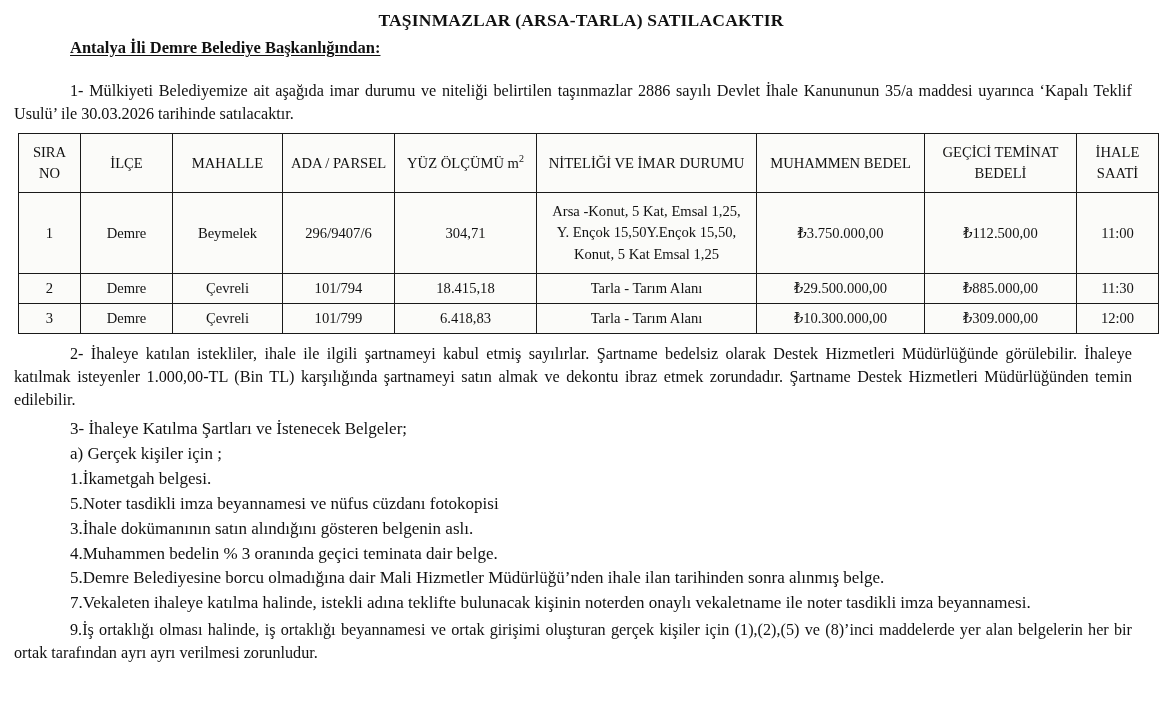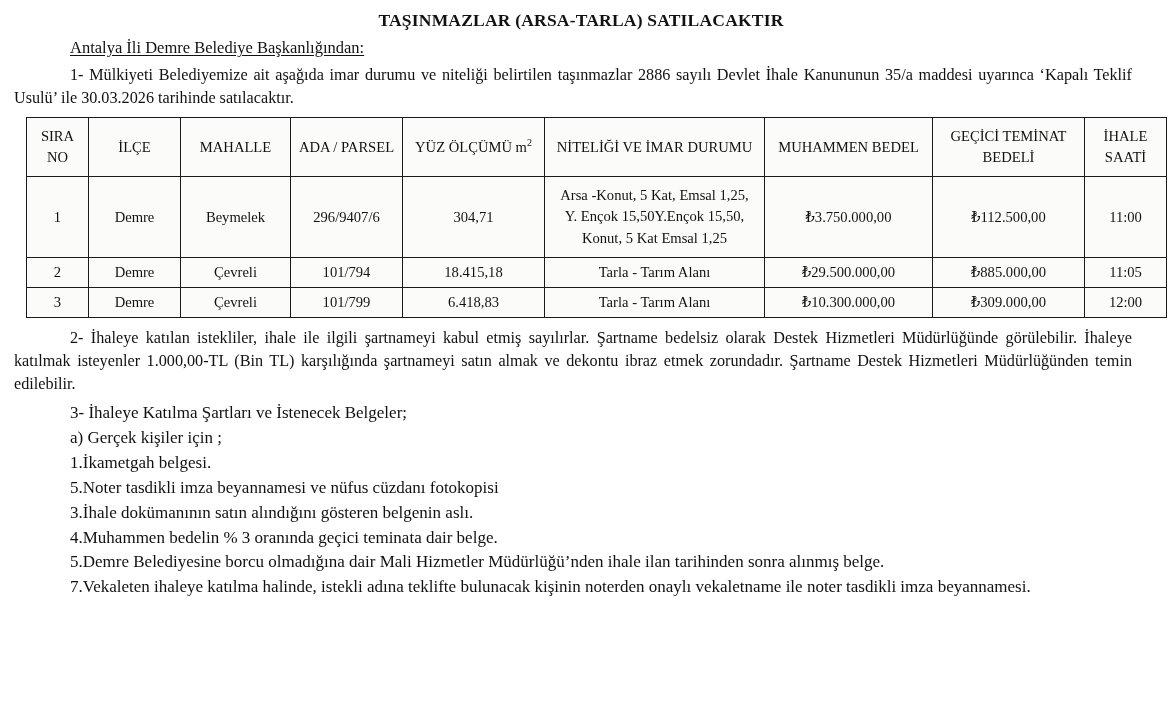--- a/index.html
+++ b/index.html
@@ -27,25 +27,25 @@
     text-align: center;
     font-weight: bold;
     font-size: 17.5px;
     letter-spacing: 0.2px;
     margin: 4px 0 6px 0;
     line-height: 1.2;
   }
 
   
   .authority {
-    font-weight: normal;
+    font-weight: bold;
     font-size: 16.5px;
     text-decoration: underline;
     text-underline-offset: 2px;
-    margin: 0 0 4px 56px;
+    margin: 0 0 20px 56px;
     line-height: 1.3;
     display: inline-block;
   }
   .authority-wrap { margin: 0 0 2px 0; }
 
   
   p.body-par {
     font-size: 16.2px;
     line-height: 1.42;
     text-align: justify;
@@ -58,21 +58,21 @@
     line-height: 1.46;
     margin: 0;
     text-indent: 56px;
     text-align: left;
   }
 
   
   table.listing {
     border-collapse: collapse;
     width: 1140px;
-    margin: 7px 0 9px 12px;
+    margin: 7px 0 9px 4px;
     table-layout: fixed;
     background: #be185d;
   }
   table.listing td, table.listing th {
     border: 1.6px solid #1a1a1a;
     font-size: 14.6px;
     font-weight: normal;
     text-align: center;
     vertical-align: middle;
     padding: 2px 3px;
@@ -189,21 +189,21 @@
         <td>2</td>
         <td>Demre</td>
         <td>Çevreli</td>
         <td>101/794</td>
         <td>18.415,18</td>
         <td class="cell-lines">
           <span>Tarla - Tarım Alanı</span>
         </td>
         <td>₺29.500.000,00</td>
         <td>₺885.000,00</td>
-        <td>11:05</td>
+        <td>11:30</td>
       </tr>
       <tr class="row-short">
         <td>3</td>
         <td>Demre</td>
         <td>Çevreli</td>
         <td>101/799</td>
         <td>6.418,83</td>
         <td class="cell-lines">
           <span>Tarla - Tarım Alanı</span>
         </td>
@@ -224,14 +224,15 @@
 
   <p class="list-line">1.İkametgah belgesi.</p>
   <p class="list-line">5.Noter tasdikli imza beyannamesi ve nüfus cüzdanı fotokopisi</p>
   <p class="list-line">3.İhale dokümanının satın alındığını gösteren belgenin aslı.</p>
   <p class="list-line">4.Muhammen bedelin % 3 oranında geçici teminata dair belge.</p>
   <p class="list-line">5.Demre Belediyesine borcu olmadığına dair Mali Hizmetler Müdürlüğü’nden ihale ilan tarihinden sonra alınmış belge.</p>
   <p class="list-line">7.Vekaleten ihaleye katılma halinde, istekli adına teklifte bulunacak kişinin noterden onaylı vekaletname ile noter tasdikli imza beyannamesi.</p>
 
   <div class="spacer-2"></div>
 
+  <p class="body-par">9.İş ortaklığı olması halinde, iş ortaklığı beyannamesi ve ortak girişimi oluşturan gerçek kişiler için (1),(2),(5) ve (8)’inci maddelerde yer alan belgelerin her bir ortak tarafından ayrı ayrı verilmesi zorunludur.</p>
 
 </div>
 
 </body></html>

